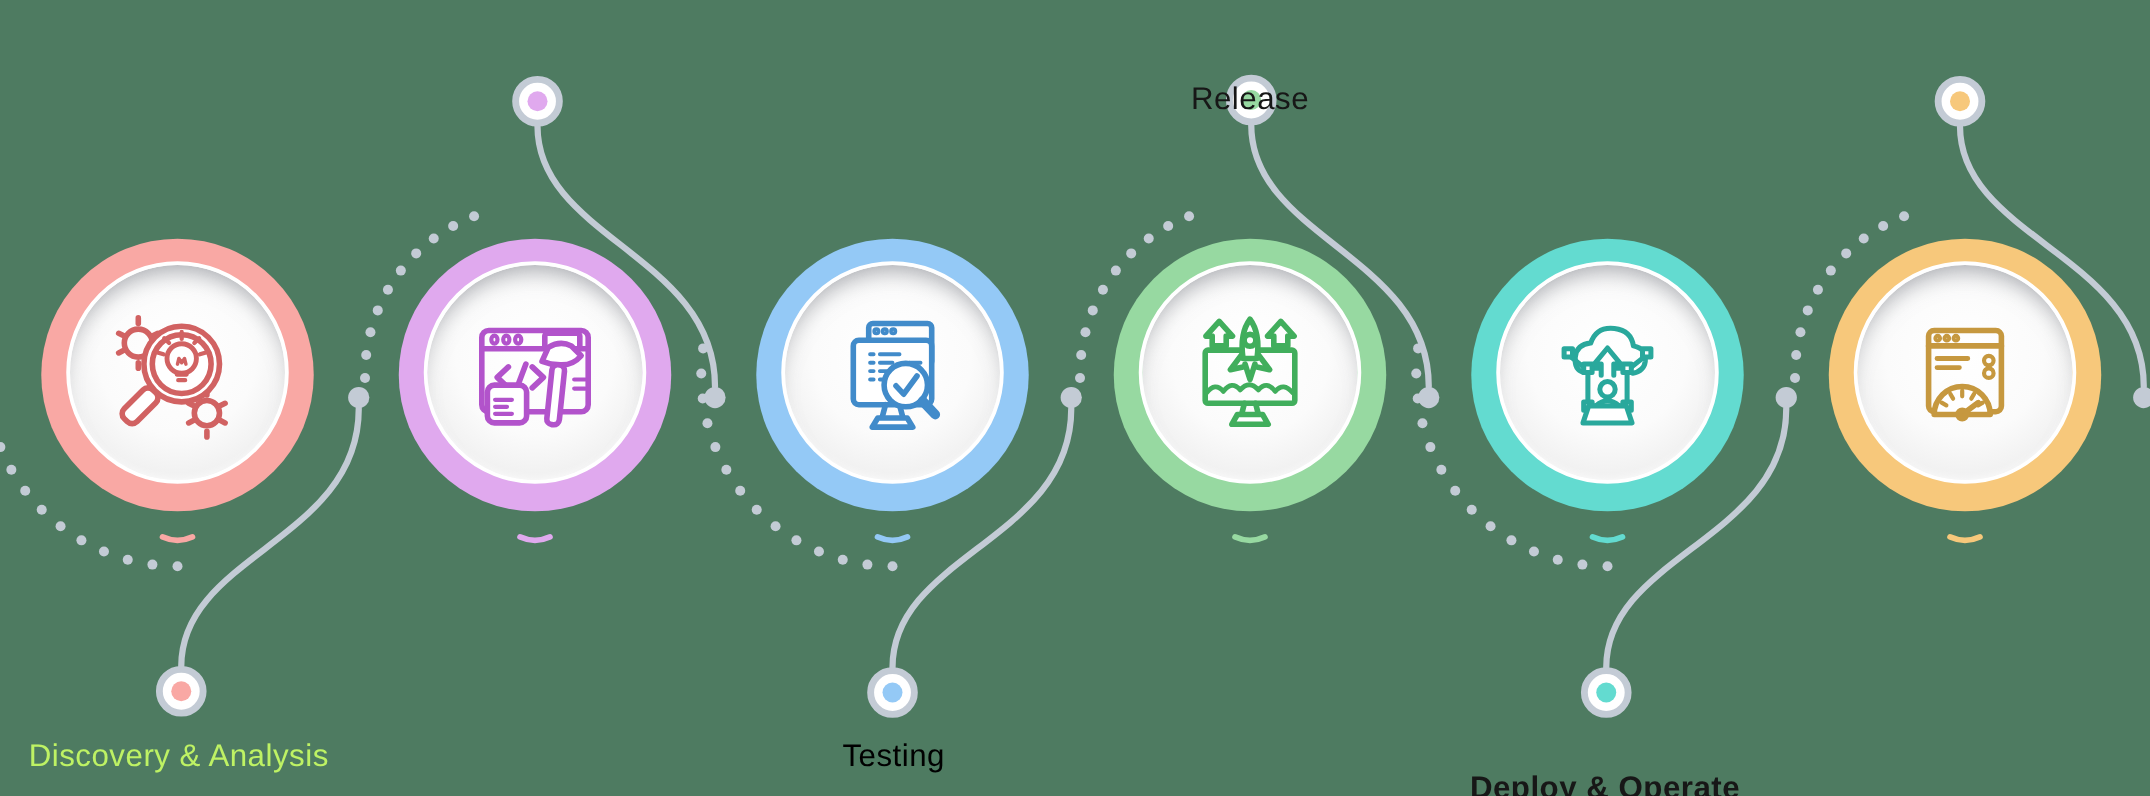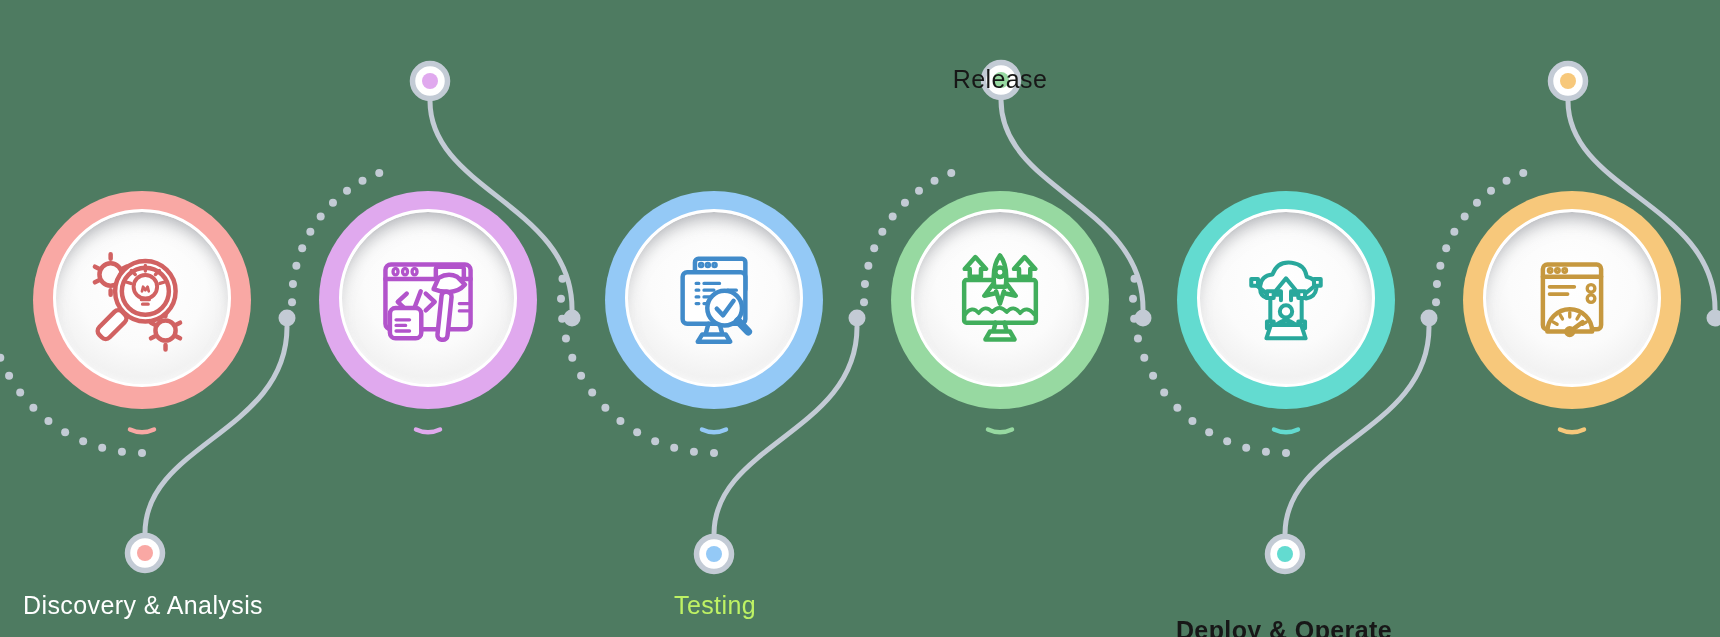--- a/index.html
+++ b/index.html
@@ -188,21 +188,21 @@
      <circle cx="53" cy="44" r="27" fill="#fff"></circle>
      <circle cx="53" cy="44" r="21"></circle>
      <circle cx="53" cy="40" r="10.5" fill="#fff" stroke-width="3.5"></circle>
      <path d="M49.5 51.5h7 M50.5 55.5h5" stroke-width="3"></path>
      <path d="M50 44l1-4 2 3 2-3 1 4" stroke-width="2.5"></path>
      <path d="M53 26v-5 M62 29l3.5-3.5 M44 29l-3.5-3.5 M66 37l5-1.5 M40 37l-5-1.5" stroke-width="3"></path>
    </svg>
         </span>
     </div>
   </div>
-  <div class="stage-label" style="left: 143px; top: 591px; color: #ffffff;">Discovery &amp; Analysis</div>
+  <div class="stage-label" style="left: 143px; top: 591px; color: #bef264;">Discovery &amp; Analysis</div>
 
   <div class="stage-ring" style="left: 319px; top: 191px; background: rgb(224, 169, 238);">
     <div class="stage-inner">
       <span class="stage-icon">
    <svg viewBox="0 0 100 100" fill="none" stroke="#b253cb" stroke-width="4" stroke-linecap="round" stroke-linejoin="round">
      <rect x="12" y="20" width="76" height="58" rx="5"></rect>
      <path d="M12 33h76"></path>
      <ellipse cx="21" cy="26.5" rx="2.2" ry="2.9" stroke-width="3"></ellipse>
      <ellipse cx="29.5" cy="26.5" rx="2.2" ry="2.9" stroke-width="3"></ellipse>
      <ellipse cx="38" cy="26.5" rx="2.2" ry="2.9" stroke-width="3"></ellipse>
@@ -233,21 +233,21 @@
      </g>
      <path d="M45 73l-2.5 9.5 M55 73l2.5 9.5"></path>
      <path d="M39.5 82.5h21l4 6.5h-29Z" fill="#fff"></path>
      <circle cx="59.5" cy="59" r="15.5" fill="#fff"></circle>
      <path d="M52.5 59.5l5.5 6 9.5-13"></path>
      <path d="M71.5 70.5l9 9.5" stroke-width="7"></path>
    </svg>
         </span>
     </div>
   </div>
-  <div class="stage-label" style="left: 715px; top: 591px; color: #bef264;">Testing</div>
+  <div class="stage-label" style="left: 715px; top: 591px; color: #000000;">Testing</div>
 
   <div class="stage-ring" style="left: 891px; top: 191px; background: rgb(151, 217, 161);">
     <div class="stage-inner">
       <span class="stage-icon">
    <svg viewBox="0 0 100 100" fill="none" stroke="#41ae5c" stroke-width="4" stroke-linecap="round" stroke-linejoin="round">
      <rect x="18" y="34" width="64" height="38" rx="2"></rect>
      <path d="M19 64.5Q25 56.5 31 63.5Q37 55.5 43 62.5Q49.5 55 56 62.5Q62 55.5 68 63.5Q74 56.5 80.5 64.5" stroke-width="3.4"></path>
      <path d="M23 31v-7h-4.5L28 13.5 37.5 24H33v7Z"></path>
      <path d="M67 31v-7h-4.5L72 13.5 81.5 24H77v7Z"></path>
      <path d="M45 36l-9 12 9-2 M55 36l9 12-9-2"></path>

